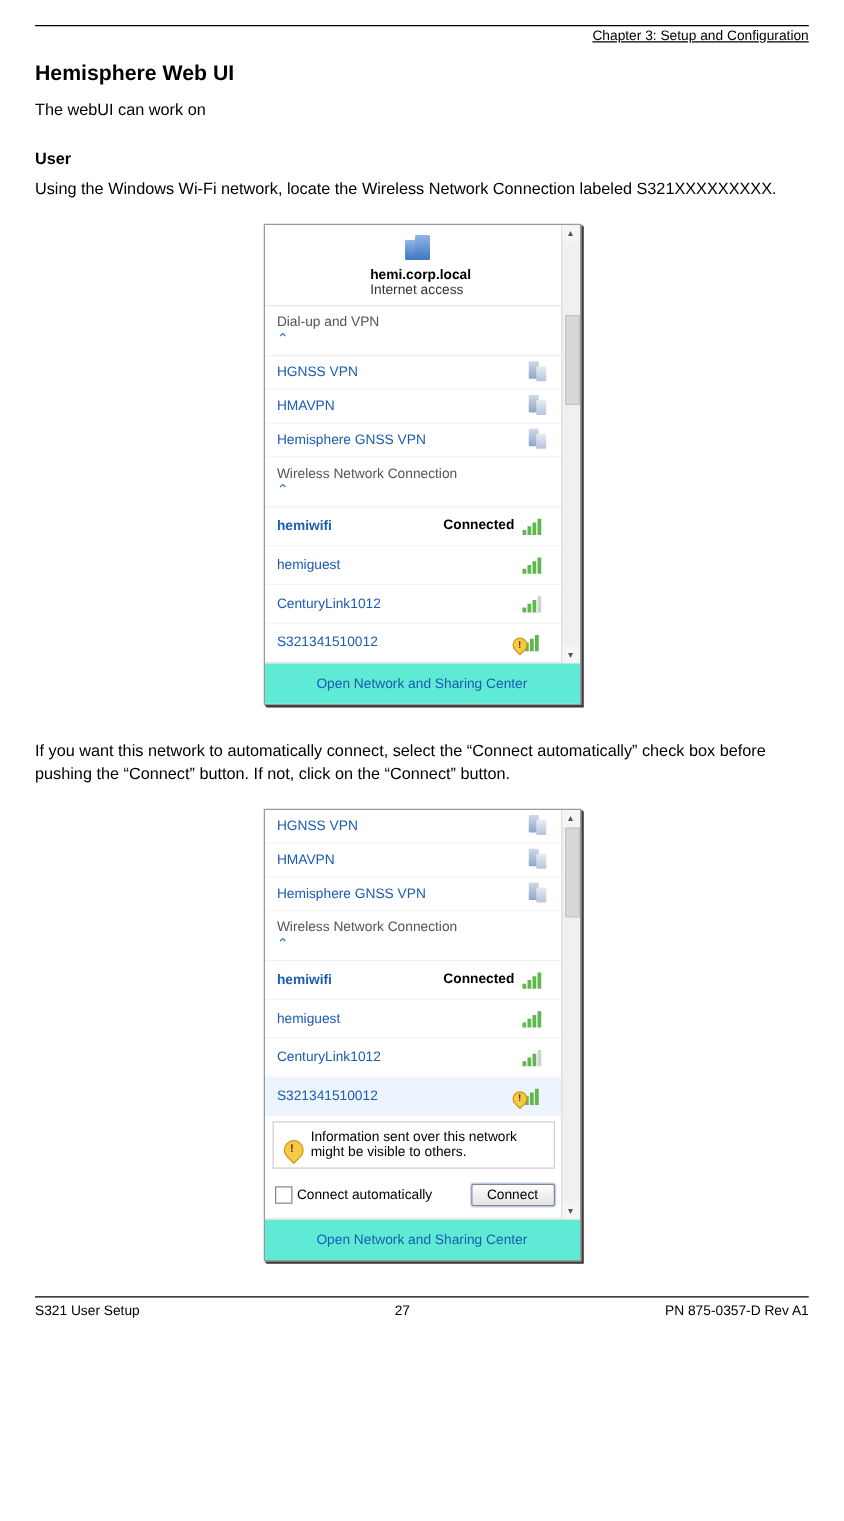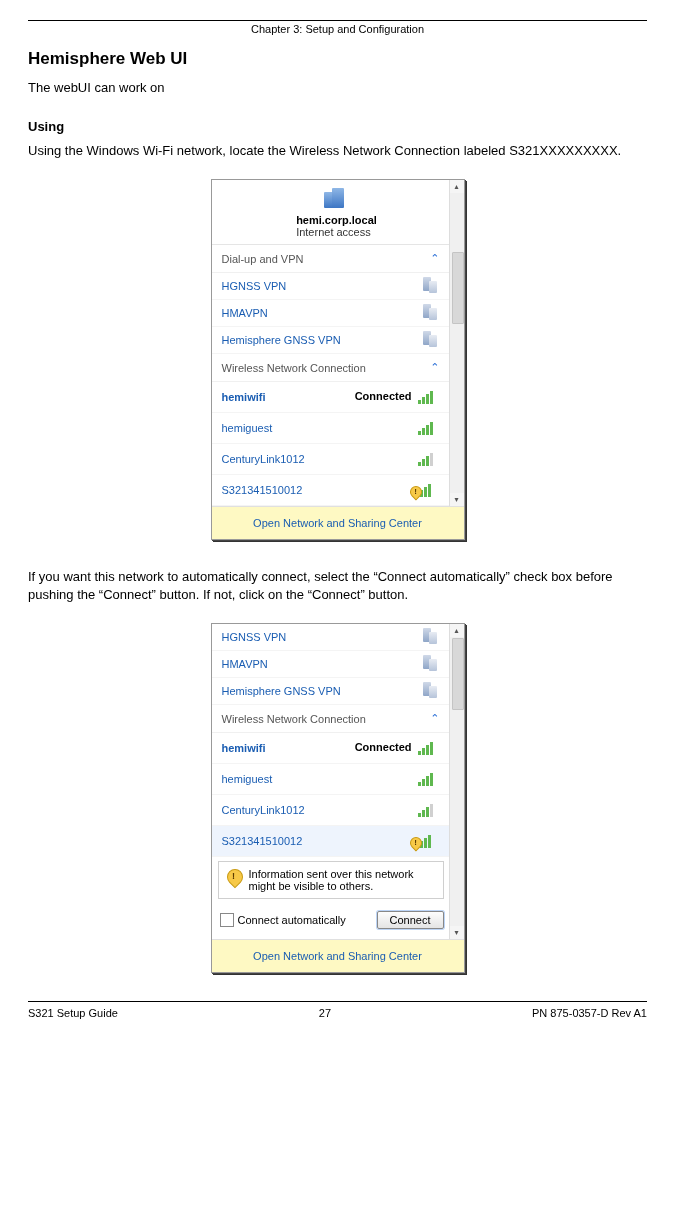--- a/index.html
+++ b/index.html
@@ -5,21 +5,21 @@
   body {
     font-family: Arial, Helvetica, sans-serif;
     margin: 0;
     padding: 20px 28px;
     width: 675px;
     box-sizing: border-box;
     color: #000;
     font-size: 12.5px;
   }
   .top-rule { border-top: 1px solid #000; margin: 0 0 2px 0; }
-  .chapter-line { text-align: center; font-size: 11px; margin-bottom: 14px; }
+  .chapter-line { text-align: right; font-size: 11px; margin-bottom: 14px; text-decoration: underline; }
   h1.page-title { font-size: 17px; font-weight: bold; margin: 4px 0 10px 0; }
   .body-text { font-size: 13px; line-height: 1.35; margin: 4px 0 20px 0; }
   h2.sub { font-size: 13px; font-weight: bold; margin: 22px 0 8px 0; }
   .figure-wrap { text-align: center; margin: 18px 0 28px 0; }
   .win-panel {
     display: inline-block;
     width: 252px;
     border: 1px solid #999;
     box-shadow: 1px 1px 0 #444, 2px 2px 0 #333;
     background: #fff;
@@ -31,21 +31,21 @@
   .panel-body { position: relative; }
   .scroll-gutter { position: absolute; right:0; top:0; bottom:0; width:14px; background:#f0f0f0; border-left:1px solid #ddd; }
   .scroll-arrow { position:absolute; left:0; width:14px; height:13px; background:#f5f5f5; display:flex; align-items:center; justify-content:center; font-size:8px; color:#555;}
   .scroll-thumb { position:absolute; left:2px; width:10px; background:#d8d8d8; border:1px solid #c4c4c4; border-radius:1px; }
   .header-row { padding:6px 10px 6px 8px; border-bottom:1px solid #e5e5e5; display:flex; align-items:center; gap:6px;flex-direction:column; }
   .srv-icon { width:26px; height:22px; position:relative;}
   .srv-icon::before{content:"";position:absolute;left:0;bottom:0;width:12px;height:16px;background:linear-gradient(#8fb7e6,#3d76c4);border-radius:1px;}
   .srv-icon::after{content:"";position:absolute;left:8px;bottom:0;width:12px;height:20px;background:linear-gradient(#8fb7e6,#3d76c4);border-radius:1px;}
   .hdr-title { font-weight:bold; font-size:11px; }
   .hdr-sub { font-size:11px; color:#333; }
-  .section-hdr { padding:7px 24px 7px 10px; color:#555; display:flex; justify-content:space-between; align-items:flex-end; border-bottom:1px solid #f0f0f0; }
+  .section-hdr { padding:7px 24px 7px 10px; color:#555; display:flex; justify-content:space-between; align-items:flex-start; border-bottom:1px solid #f0f0f0;flex-direction:column; }
   .chevron { color:#2a6fd6; font-size:11px; }
   .row { padding:6px 24px 6px 10px; display:flex; align-items:center; justify-content:space-between; border-bottom:1px solid #f4f4f4; min-height:18px; }
   .row.tight { padding-top:4px; padding-bottom:4px;justify-content:space-between; }
   .row.selected { background:#eef4fd; }
   .row .left { display:flex; align-items:flex-start; gap:6px; }
   .lnk { color:#1a5db2; font-size:11px; }
   .lnk.bold { font-weight:bold; }
   .muted { color:#555; }
   .status-connected { font-weight:bold; font-size:11px; }
   .bars { width:22px; height:14px; display:inline-flex; align-items:flex-end; gap:1px; }
@@ -54,41 +54,41 @@
   .bars span:nth-child(2){height:7px}
   .bars span:nth-child(3){height:10px}
   .bars span:nth-child(4){height:13px}
   .bars.partial span:nth-child(4){background:#d0d0d0}
   .bars-wrap { position:relative; width:24px; height:14px; }
   .shield-overlay { position:absolute; left:-6px; bottom:-1px; width:10px; height:10px; background:#f7c948; border-radius:50% 50% 50% 0; transform:rotate(-45deg); border:1px solid #c99a12; }
   .shield-overlay::after{content:"!";position:absolute;left:0;top:0;width:100%;text-align:center;transform:rotate(45deg);font-size:8px;font-weight:bold;color:#5a3b00;}
   .vpn-icon { width:20px; height:18px; position:relative; }
   .vpn-icon::before{content:"";position:absolute;left:3px;top:0;width:8px;height:14px;background:linear-gradient(#d0d9e8,#8fa6c8);border-radius:1px;}
   .vpn-icon::after{content:"";position:absolute;left:9px;top:4px;width:8px;height:12px;background:linear-gradient(#e8ecf3,#b6c4da);border-radius:1px;}
-  .info-box { background:#fff; border:1px solid #cfcfcf; margin:4px 20px 6px 6px; padding:6px 8px; display:flex; gap:6px; align-items:flex-start; font-size:11px; }
+  .info-box { background:#fff; border:1px solid #cfcfcf; margin:4px 20px 6px 6px; padding:6px 8px; display:flex; gap:6px; align-items:flex-end; font-size:11px; }
   .info-shield { width:14px;height:14px;background:#f7c948;border:1px solid #c99a12;border-radius:50% 50% 50% 0;transform:rotate(-45deg);flex:0 0 auto;margin-top:1px;}
   .info-shield::after{content:"!";display:block;transform:rotate(45deg);text-align:center;font-size:9px;font-weight:bold;color:#5a3b00;}
   .connect-row { padding:6px 20px 10px 8px; display:flex; align-items:center; justify-content:space-between; gap:24px; }
   .chk { display:flex; align-items:center; gap:4px; font-size:11px; }
   .chk .box { width:12px;height:12px;border:1px solid #888;background:#fff; }
   .win-btn { font-size:11px; padding:2px 12px; border:1px solid #888; background:linear-gradient(#fdfdfd,#e4e4e4); border-radius:2px; box-shadow:0 0 0 1px #bcd4f6; }
-  .panel-footer { border-top:1px solid #e0e0e0; padding:10px 6px; text-align:center; background:#fef9c3; }
+  .panel-footer { border-top:1px solid #e0e0e0; padding:10px 6px; text-align:center; background:#5eead4; }
   .panel-footer a { color:#1a5db2; font-size:11px; text-decoration:none; }
   .bottom-rule { border-top:1px solid #000; margin-top:10px; padding-top:5px; display:flex; justify-content:space-between; font-size:11px; }
 </style>
 </head>
 <body>
 
 <div class="top-rule"></div>
 <div class="chapter-line">Chapter 3: Setup and Configuration</div>
 
 <h1 class="page-title">Hemisphere Web UI</h1>
 <div class="body-text">The webUI can work on</div>
 
-<h2 class="sub">Using</h2>
+<h2 class="sub">User</h2>
 <div class="body-text">Using the Windows Wi-Fi network, locate the Wireless Network Connection labeled S321XXXXXXXXX.</div>
 
 <div class="figure-wrap">
   <div class="win-panel">
     <div class="panel-body">
       <div class="scroll-gutter">
         <div class="scroll-arrow" style="top:0">▴</div>
         <div class="scroll-thumb" style="top:72px;height:70px"></div>
         <div class="scroll-arrow" style="bottom:0">▾</div>
       </div>
@@ -262,16 +262,16 @@
         <button class="win-btn">Connect</button>
       </div>
     </div>
     <div class="panel-footer">
       <a>Open Network and Sharing Center</a>
     </div>
   </div>
 </div>
 
 <div class="bottom-rule">
-  <span>S321 Setup Guide</span>
+  <span>S321 User Setup</span>
   <span>27</span>
   <span>PN 875-0357-D Rev A1</span>
 </div>
 
 </body></html>

